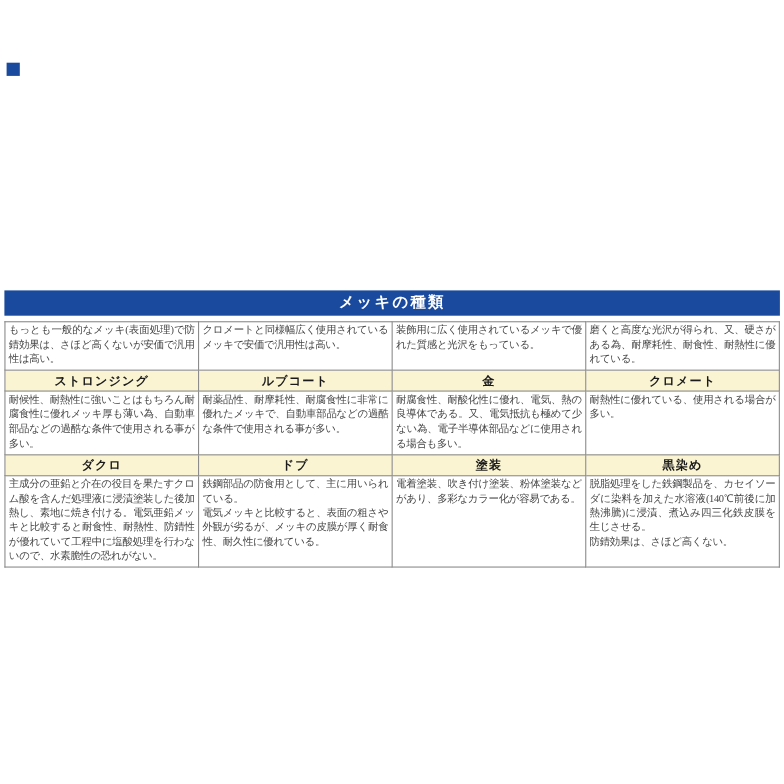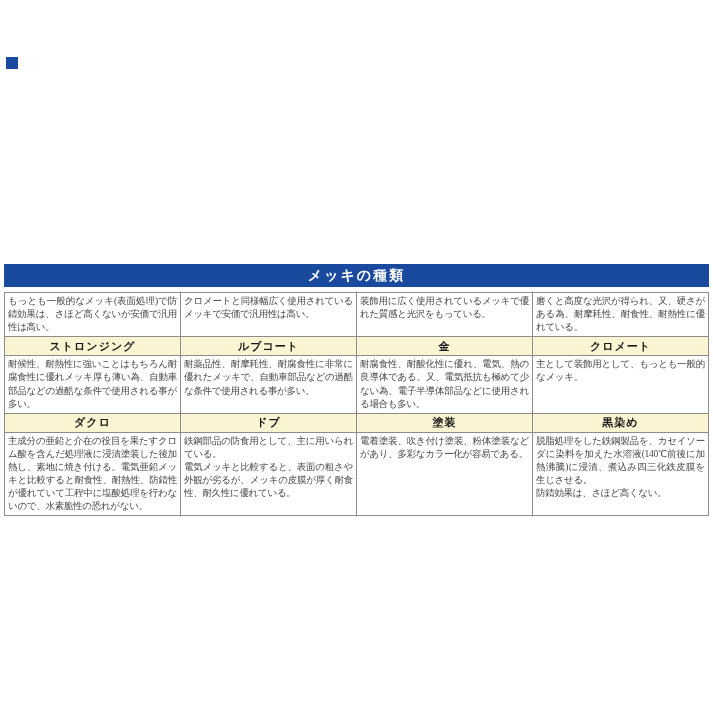--- a/index.html
+++ b/index.html
@@ -118,21 +118,21 @@
         <td>
             <div class="desc">耐候性、耐熱性に強いことはもちろん耐腐食性に優れメッキ厚も薄い為、自動車部品などの過酷な条件で使用される事が多い。</div>
           </td>
         <td>
             <div class="desc">耐薬品性、耐摩耗性、耐腐食性に非常に優れたメッキで、自動車部品などの過酷な条件で使用される事が多い。</div>
           </td>
         <td>
             <div class="desc">耐腐食性、耐酸化性に優れ、電気、熱の良導体である。又、電気抵抗も極めて少ない為、電子半導体部品などに使用される場合も多い。</div>
           </td>
         <td>
-            <div class="desc">主として装飾用として、もっとも一般的なメッキ。</div>
+            <div class="desc">耐熱性に優れている、使用される場合が多い。</div>
           </td>
       </tr>
 
       <tr class="hdr-3">
         <th>ダクロ</th>
         <th>ドブ</th>
         <th>塗装</th>
         <th>黒染め</th>
       </tr>
       <tr class="body-3">

